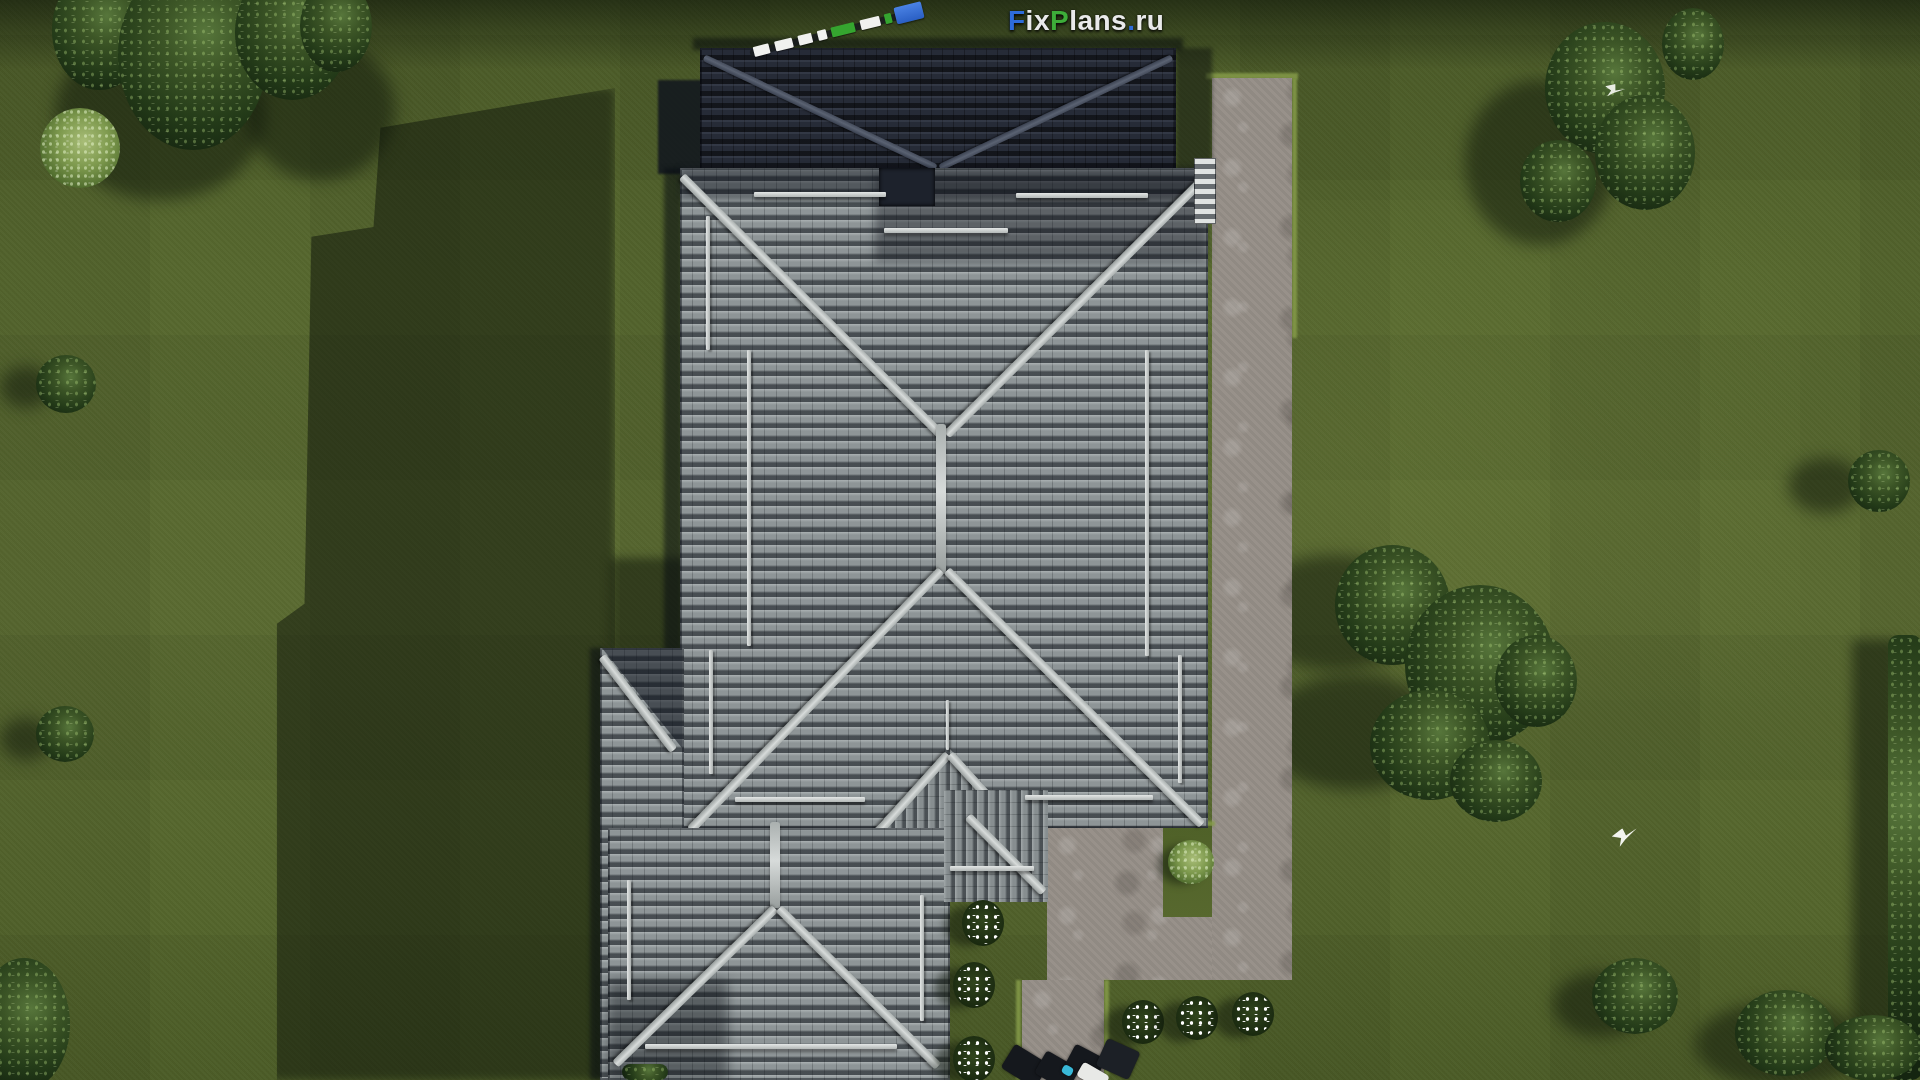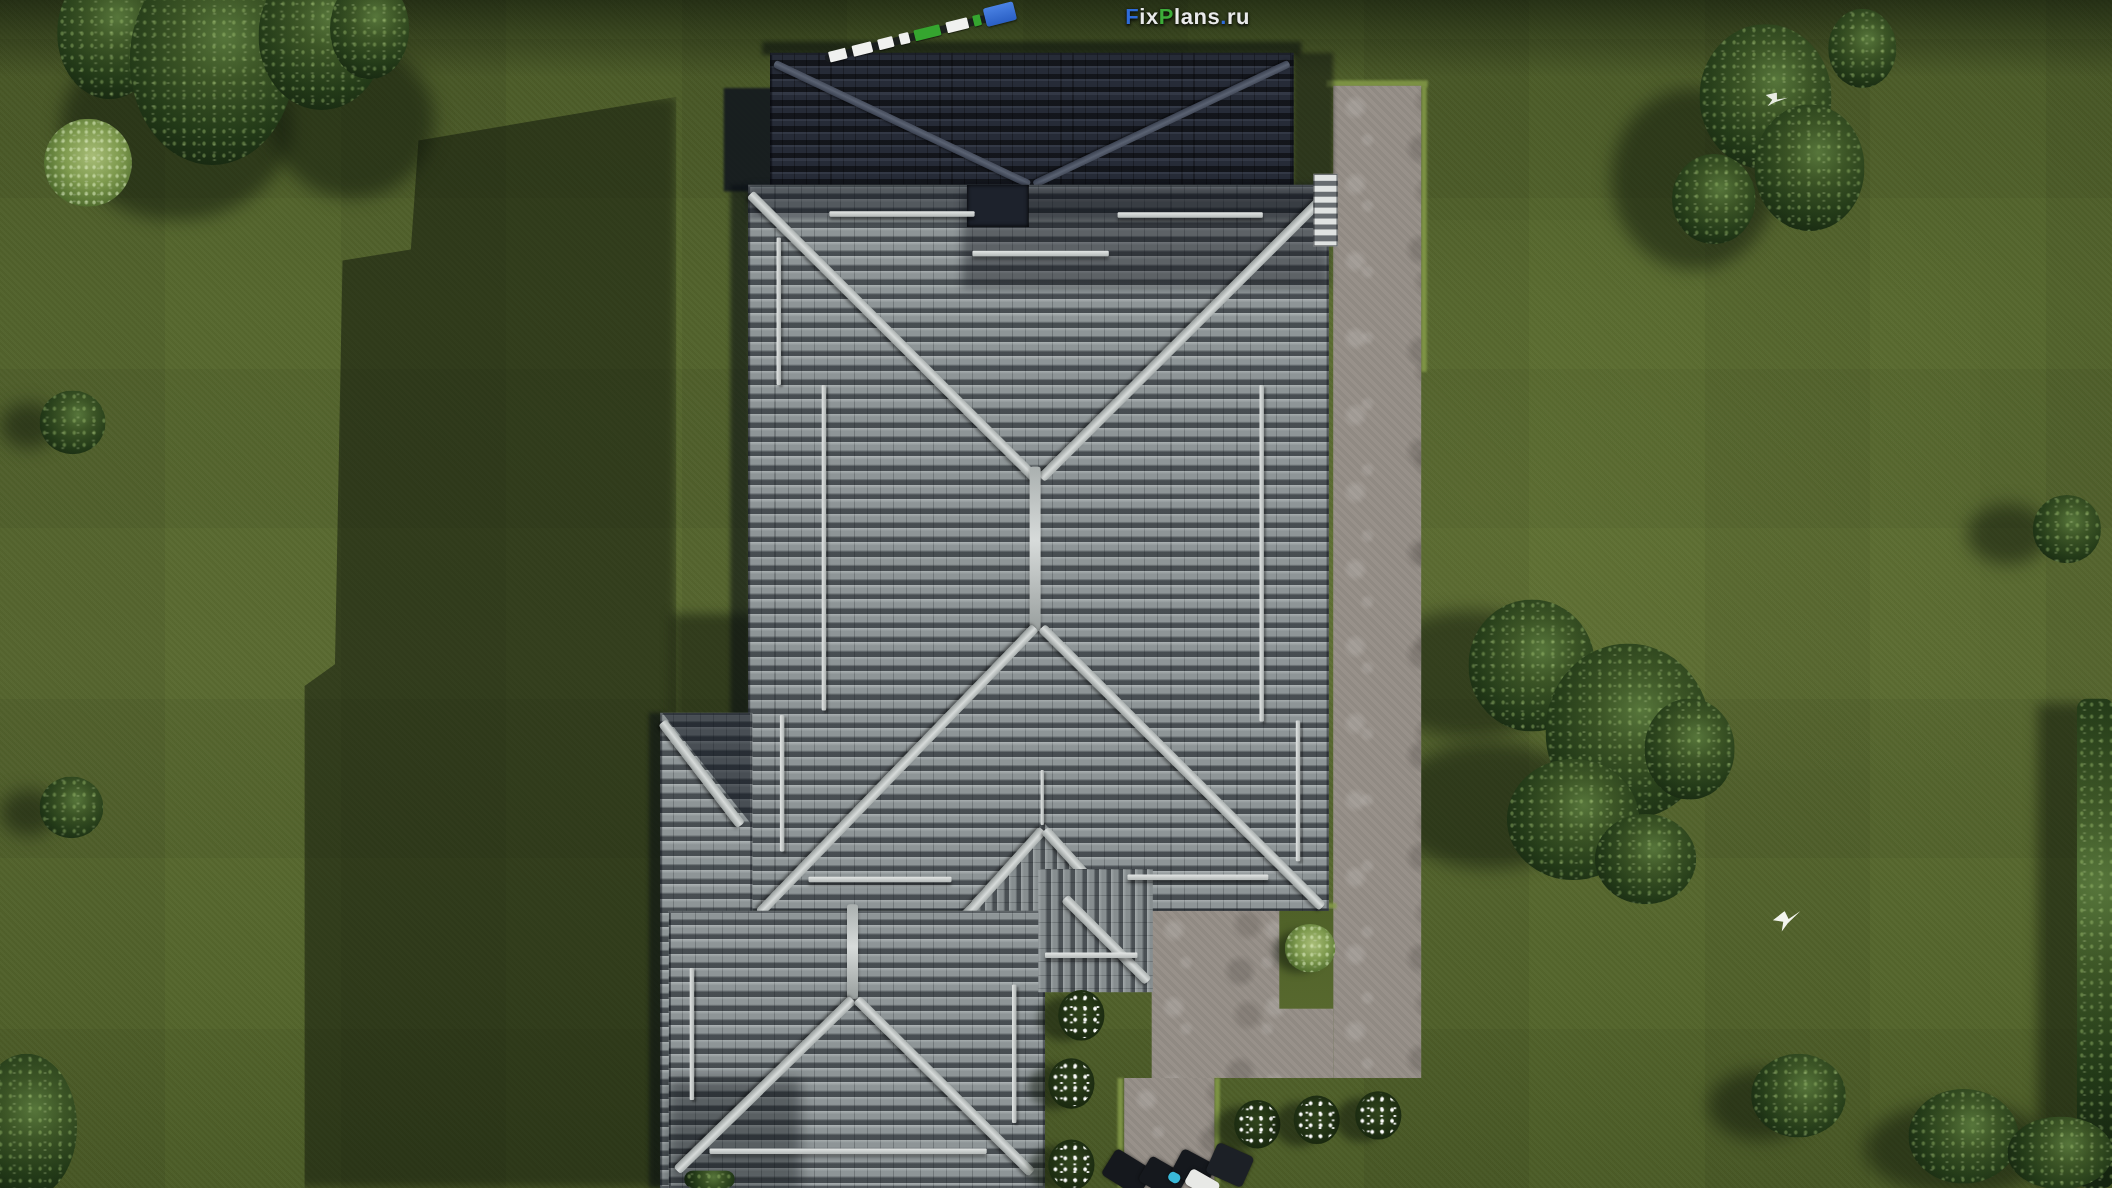--- a/index.html
+++ b/index.html
@@ -63,22 +63,22 @@
   .flower::after{content:"";position:absolute;inset:2px;border-radius:50%;
     background-image:
       radial-gradient(#ffffff 1.2px, rgba(0,0,0,0) 2.1px),
       radial-gradient(rgba(255,255,255,0.92) 1px, rgba(0,0,0,0) 1.8px);
     background-size:9px 10px,12px 7px;background-position:0 0,4px 3px;}
   .bird{position:absolute;background:#f2f4ee;
     clip-path:polygon(0% 35%,35% 50%,25% 95%,50% 60%,100% 10%,55% 40%,45% 0%);
     filter:drop-shadow(1px 2px 1px rgba(0,0,0,0.3));}
   .car{position:absolute;border-radius:4px;background:#15181d;box-shadow:0 0 3px rgba(0,0,0,0.6);}
   .edging{position:absolute;background:rgba(133,155,73,0.85);filter:blur(1px);}
-  #logo{position:absolute;left:1008px;top:5px;font-size:20px;font-weight:bold;letter-spacing:0.5px;
-    text-shadow:0 2px 3px rgba(0,0,0,0.85),0 0 2px rgba(0,0,0,0.6);white-space:nowrap;margin-left:15px;}
+  #logo{position:absolute;left:1008px;top:5px;font-size:28px;font-weight:bold;letter-spacing:0.5px;
+    text-shadow:0 2px 3px rgba(0,0,0,0.85),0 0 2px rgba(0,0,0,0.6);white-space:nowrap;}
   .rod-seg{position:absolute;top:4px;height:10px;background:#f0f1ef;border-radius:1px;
     box-shadow:0 1px 1px rgba(0,0,0,0.5);}
 </style>
 </head>
 <body>
 
 <div id="canvas">
 
   <div class="pos lawn-tex"></div>
   <div class="pos" style="left:0;top:0;width:1920px;height:70px;background:linear-gradient(180deg,rgba(8,14,6,0.55),rgba(8,14,6,0));"></div>

